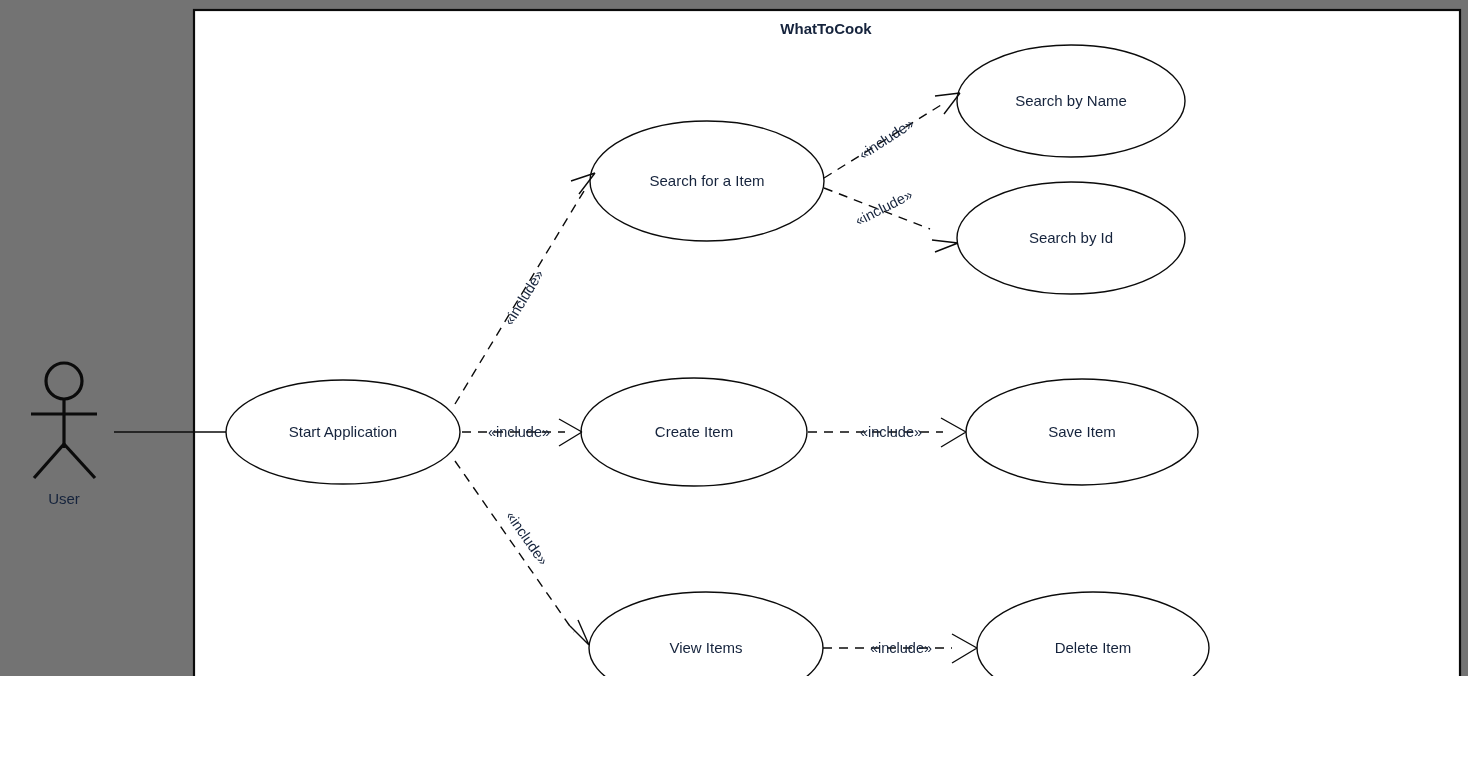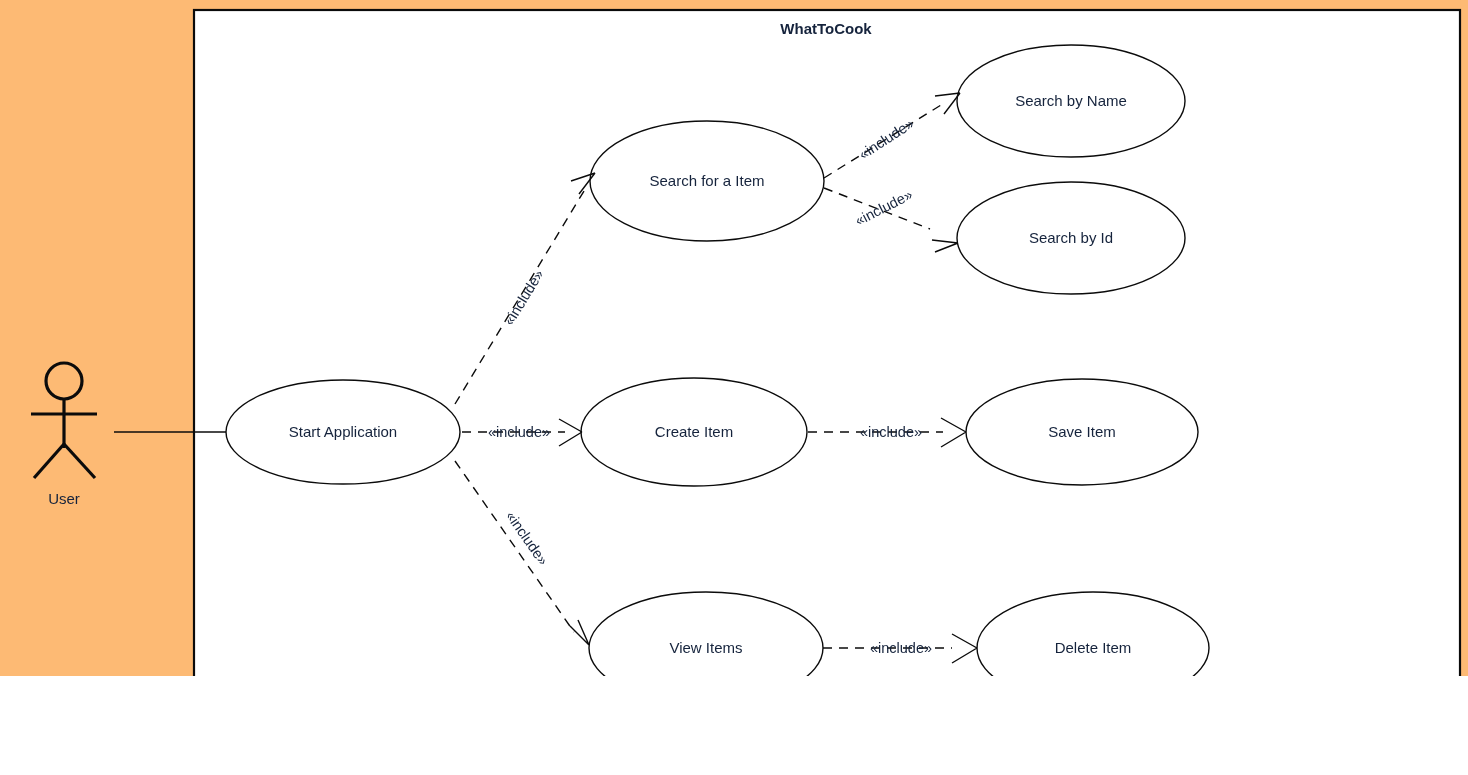--- a/index.html
+++ b/index.html
@@ -7,21 +7,21 @@
     padding: 0;
     background: #ffffff;
   }
   body {
     font-family: "Liberation Sans", sans-serif;
   }
   #canvas {
     position: relative;
     width: 1468px;
     height: 676px;
-    background: #fdba74;
+    background: #737373;
     overflow: hidden;
   }
   #diagram-svg {
     position: absolute;
     left: 0;
     top: 0;
     width: 1468px;
     height: 775px;
   }
   .node-label {

